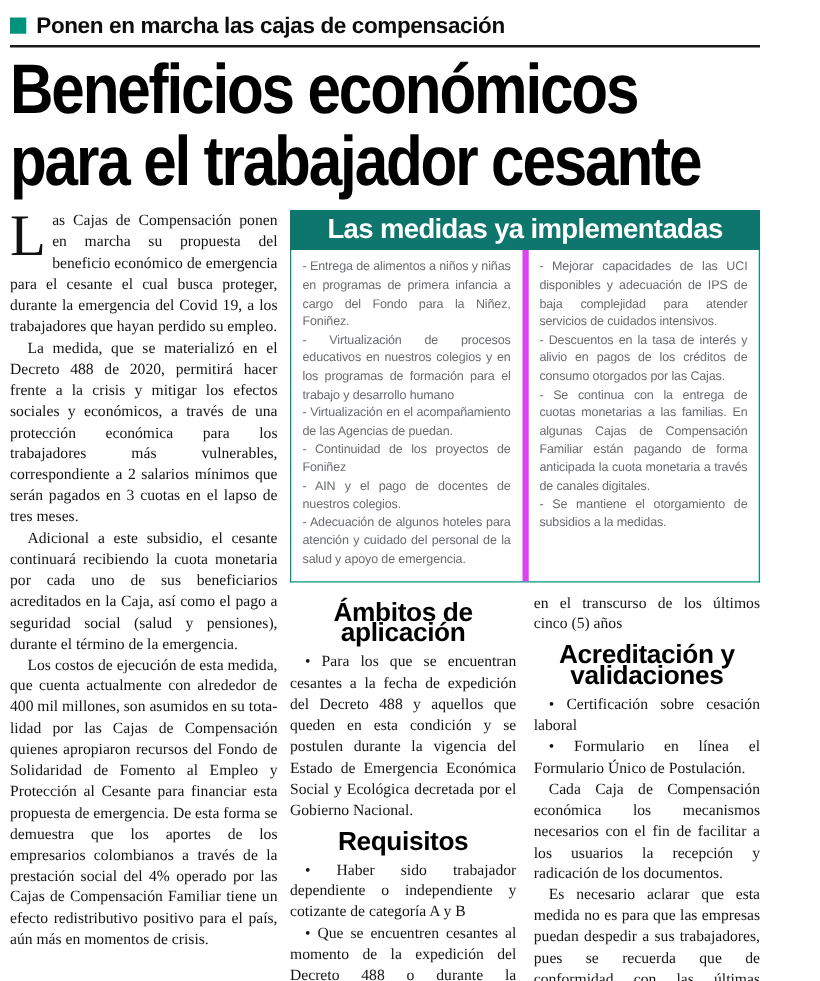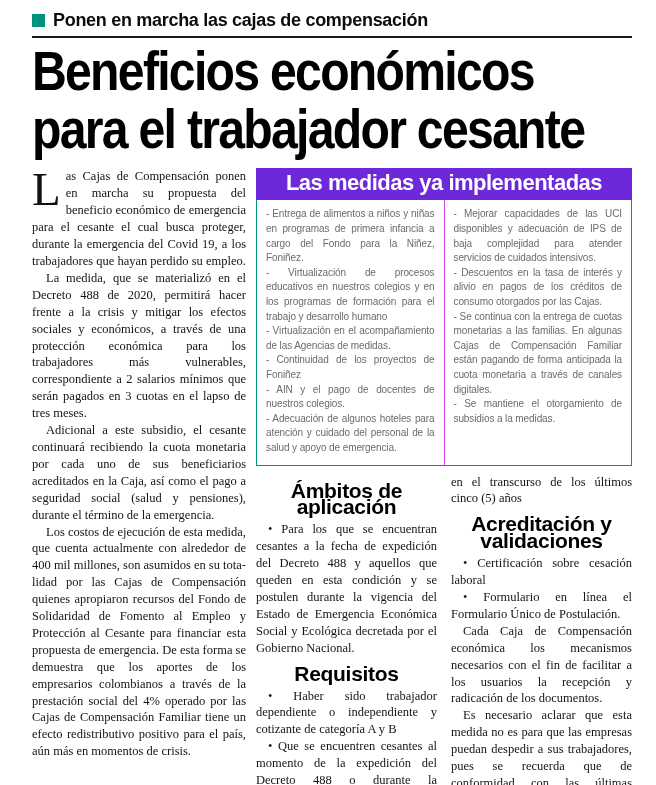--- a/index.html
+++ b/index.html
@@ -1,17 +1,17 @@
 <!DOCTYPE html>
 <html><head>
 <meta charset="utf-8">
 <style>
   html, body { margin:0; padding:0; background:#ffffff; }
   body { width:656px; height:785px; overflow:hidden; font-family:"Liberation Serif", serif; color:#141414; }
-  .page { box-sizing:border-box; width:616px; height:785px; padding:8px 8px 0 8px;margin-left:24px; }
+  .page { box-sizing:border-box; width:616px; height:785px; padding:8px 8px 0 8px; }
 
   
   .kicker { display:flex; align-items:center; gap:8px; margin:2px 0 4px 0; }
   .kicker-square { width:13px; height:13px; background:#00947E; flex:none; }
   .kicker-label { font-family:"Liberation Sans", sans-serif; font-weight:bold; font-size:18px; letter-spacing:-0.3px; color:#0d0d0d; }
   .top-rule { border:none; border-top:2px solid #1a1a1a; margin:5px 0 4px 0; }
 
   
   .headline { margin:2px 0 10px 0; }
   .hl-line { display:block; font-family:"Liberation Sans", sans-serif; font-weight:bold; font-size:56px;
@@ -22,27 +22,27 @@
   .content { display:flex; gap:10px; }
   .col-left { width:214px; flex:none; text-align:justify; font-size:12.5px; line-height:16.9px; }
   .col-left p { margin:0; text-indent:14px; }
   .col-left p.p-first { text-indent:0; }
   .dropcap { float:left; font-size:47px; line-height:38px; padding:2px 5px 0 0; color:#111; }
 
   .col-right { flex:1; display:flex; flex-direction:column; min-width:0; }
 
   
   .measures-box { border:1px solid #00947E; border-top:none; }
-  .measures-title { background:#6d28d9; color:#ffffff; text-align:center;
+  .measures-title { background:#0f766e; color:#ffffff; text-align:center;
                     font-family:"Liberation Sans", sans-serif; font-weight:bold; font-size:22px;
                     letter-spacing:-0.5px; padding:2px 0 4px 0; margin:0 -1px; }
   .measures-cols { display:flex; }
   .m-col { flex:1; padding:7px 9px 9px 9px; font-family:"Liberation Sans", sans-serif;
            font-size:10px; line-height:14.6px; color:#696B6E; text-align:justify; letter-spacing:-0.1px; }
-  .m-col + .m-col { border-left:1px solid #d946ef; }
+  .m-col + .m-col { border-left:5px solid #d946ef; }
   .m-col p { margin:0; }
 
   
   .lower { display:flex; gap:14px; margin-top:8px; }
   .l-col { flex:1; min-width:0; text-align:justify; font-size:12.5px; line-height:16.9px; }
   .l-col h3 { font-family:"Liberation Sans", sans-serif; font-weight:bold; font-size:21px;
               letter-spacing:-0.3px; color:#000; text-align:center; margin:9px 0 5px 0; }
   .l-col p { margin:0; }
   .l-col p.bullet, .l-col p.indent { text-indent:12px; }
   .l-col p.cont { text-indent:0; }
@@ -74,21 +74,21 @@
     </div>
 
     <div class="col-right">
 
       <section class="measures-box">
         <div class="measures-title">Las medidas ya implementadas</div>
         <div class="measures-cols">
           <div class="m-col">
             <p>- Entrega de alimentos a niños y niñas en programas de primera infancia a cargo del Fondo para la Niñez, Foniñez.</p>
             <p>- Virtualización de procesos educativos en nuestros colegios y en los programas de formación para el trabajo y desarrollo humano</p>
-            <p>- Virtualización en el acompañamiento de las Agencias de medidas.</p>
+            <p>- Virtualización en el acompañamiento de las Agencias de puedan.</p>
             <p>- Continuidad de los proyectos de Foniñez</p>
             <p>- AIN y el pago de docentes de nuestros colegios.</p>
             <p>- Adecuación de algunos hoteles para atención y cuidado del personal de la salud y apoyo de emergencia.</p>
           </div>
           <div class="m-col">
             <p>- Mejorar capacidades de las UCI disponibles y adecuación de IPS de baja complejidad para atender servicios de cuidados intensivos.</p>
             <p>- Descuentos en la tasa de interés y alivio en pagos de los créditos de consumo otorgados por las Cajas.</p>
             <p>- Se continua con la entrega de cuotas monetarias a las familias. En algunas Cajas de Compensación Familiar están pagando de forma anticipada la cuota monetaria a través de canales digitales.</p>
             <p>- Se mantiene el otorgamiento de subsidios a la medidas.</p>
           </div>

